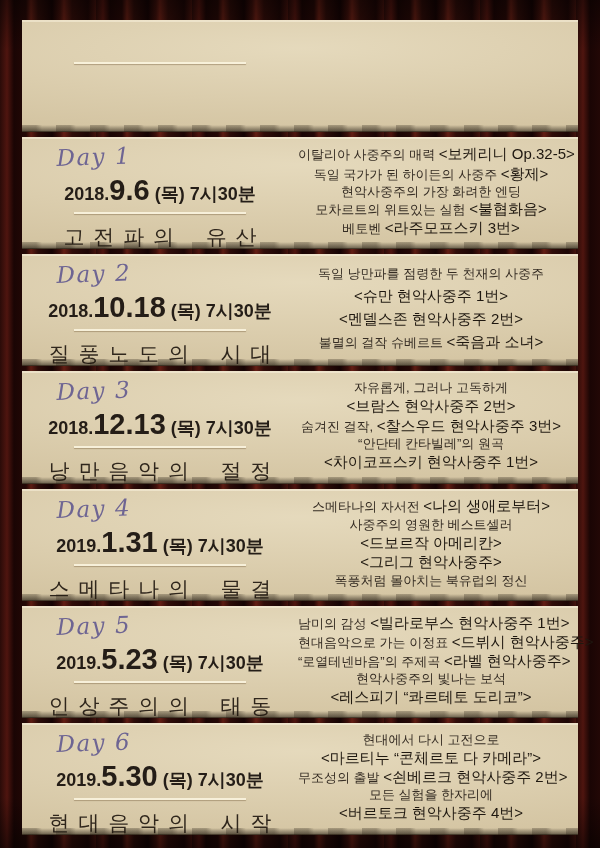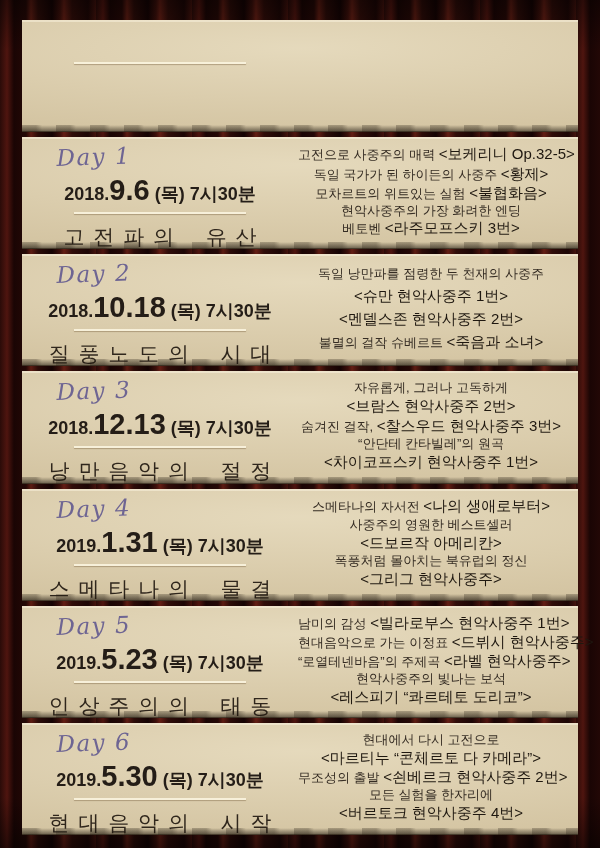--- a/index.html
+++ b/index.html
@@ -75,24 +75,24 @@
     <div class="right"></div>
   </section>
 <section class="card">
     <div class="left">
       <div class="day-script">Day 1</div>
       <div class="date-line"><span class="d-pre">2018.</span><span class="d-big">9.6</span><span class="d-suf">&nbsp;(목) 7시30분</span></div>
       <div class="divider"></div>
       <div class="title">고전파의 유산</div>
     </div>
     <div class="right">
-        <div class="line"><span class="plain">고전으로 사중주의 매력 </span><span class="piece">&lt;보케리니 Op.32-5&gt;</span></div>
+        <div class="line"><span class="plain">이탈리아 사중주의 매력 </span><span class="piece">&lt;보케리니 Op.32-5&gt;</span></div>
         <div class="line"><span class="plain">독일 국가가 된 하이든의 사중주 </span><span class="piece">&lt;황제&gt;</span></div>
+        <div class="line"><span class="plain">현악사중주의 가장 화려한 엔딩</span></div>
         <div class="line"><span class="plain">모차르트의 위트있는 실험 </span><span class="piece">&lt;불협화음&gt;</span></div>
-        <div class="line"><span class="plain">현악사중주의 가장 화려한 엔딩</span></div>
         <div class="line"><span class="plain">베토벤 </span><span class="piece">&lt;라주모프스키 3번&gt;</span></div>
       </div>
   </section>
     <section class="card">
     <div class="left">
       <div class="day-script">Day 2</div>
       <div class="date-line"><span class="d-pre">2018.</span><span class="d-big">10.18</span><span class="d-suf">&nbsp;(목) 7시30분</span></div>
       <div class="divider"></div>
       <div class="title">질풍노도의 시대</div>
     </div>
@@ -122,22 +122,22 @@
     <div class="left">
       <div class="day-script">Day 4</div>
       <div class="date-line"><span class="d-pre">2019.</span><span class="d-big">1.31</span><span class="d-suf">&nbsp;(목) 7시30분</span></div>
       <div class="divider"></div>
       <div class="title">스메타나의 물결</div>
     </div>
     <div class="right">
         <div class="line"><span class="plain">스메타나의 자서전 </span><span class="piece">&lt;나의 생애로부터&gt;</span></div>
         <div class="line"><span class="plain">사중주의 영원한 베스트셀러</span></div>
         <div class="line"><span class="piece">&lt;드보르작 아메리칸&gt;</span></div>
+        <div class="line"><span class="piece">&lt;그리그 현악사중주&gt;</span></div>
         <div class="line"><span class="plain">폭풍처럼 몰아치는 북유럽의 정신</span></div>
-        <div class="line"><span class="piece">&lt;그리그 현악사중주&gt;</span></div>
       </div>
   </section>
     <section class="card">
     <div class="left">
       <div class="day-script">Day 5</div>
       <div class="date-line"><span class="d-pre">2019.</span><span class="d-big">5.23</span><span class="d-suf">&nbsp;(목) 7시30분</span></div>
       <div class="divider"></div>
       <div class="title">인상주의의 태동</div>
     </div>
     <div class="right">

